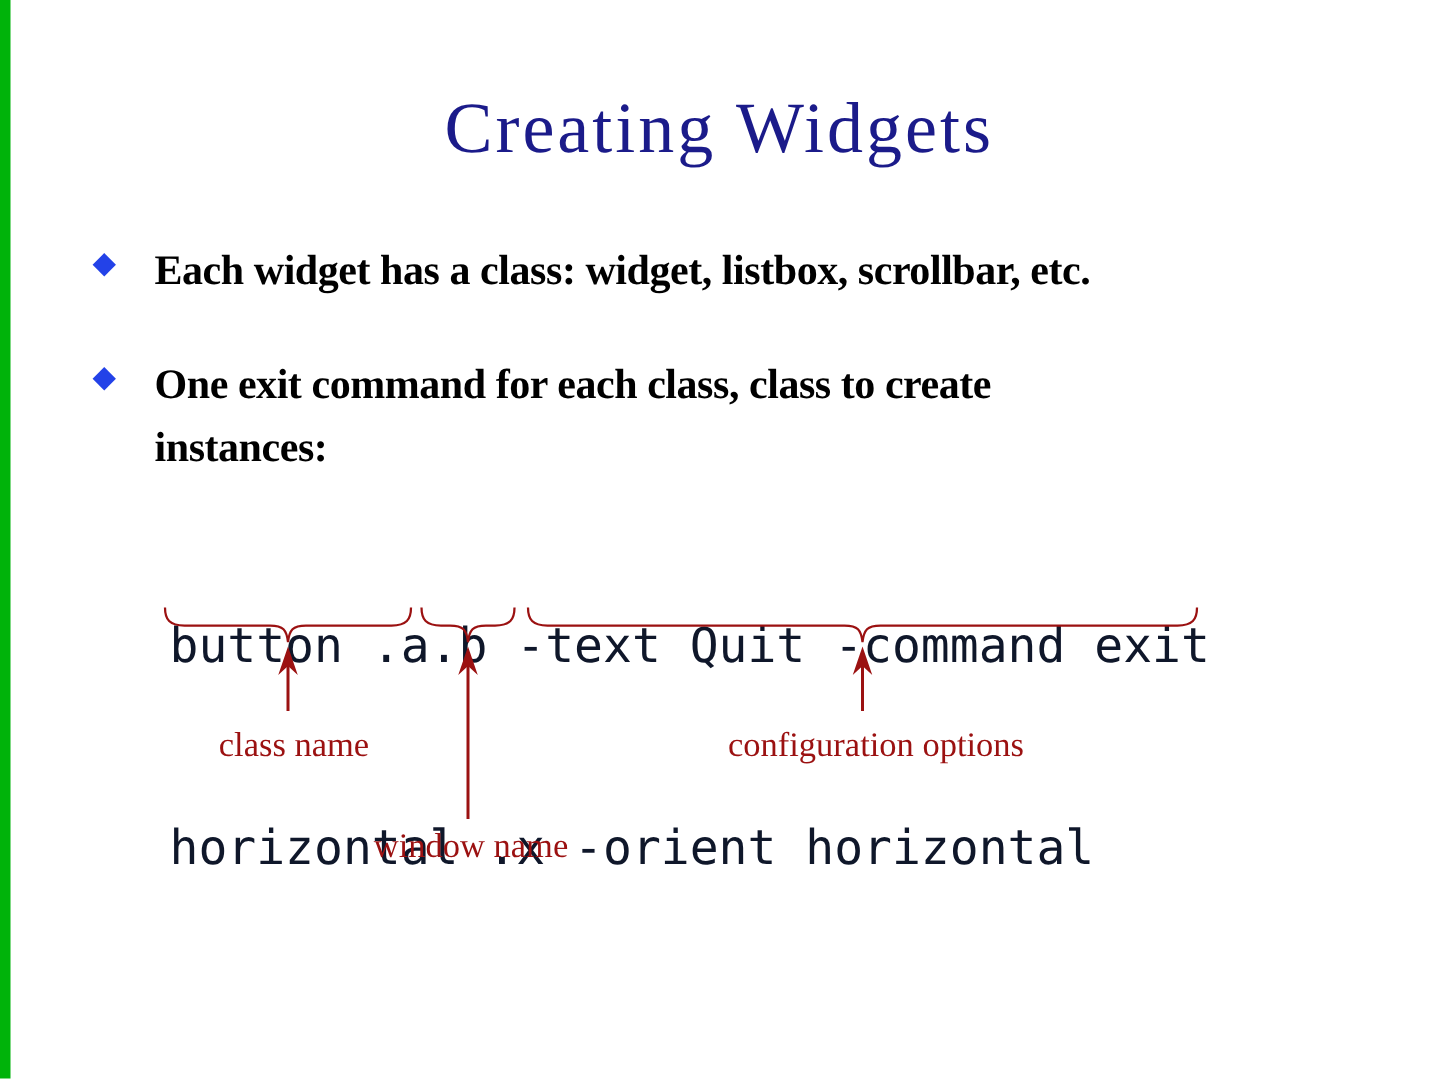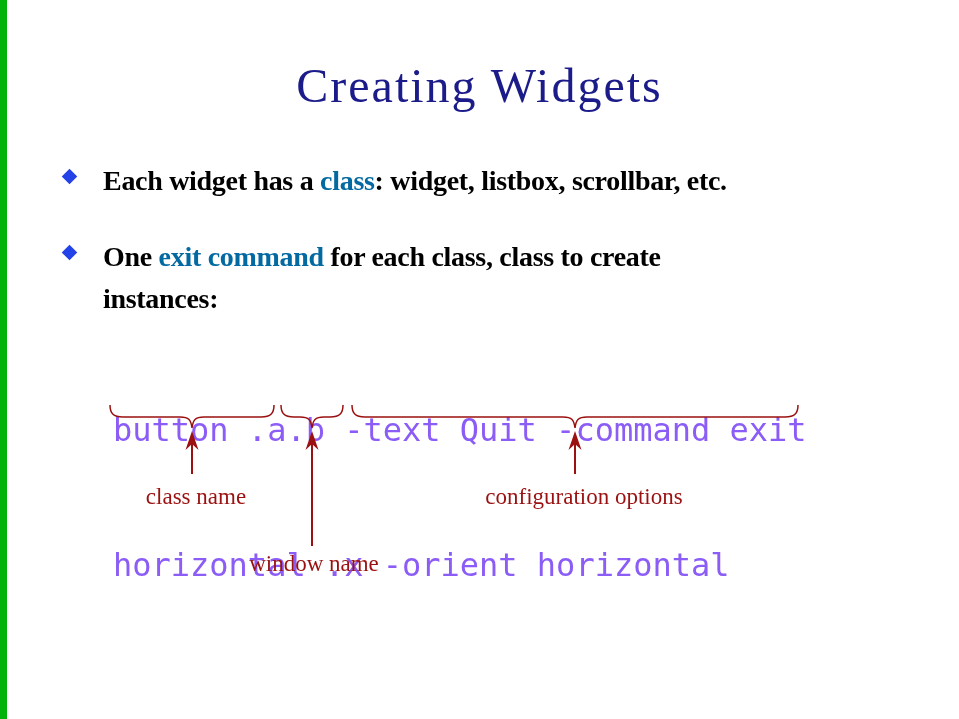--- a/index.html
+++ b/index.html
@@ -34,27 +34,27 @@
   .bullet-2{top:236px;}
   .diamond{
     position:absolute;
     width:11px;height:11px;
     background:#2342e8;
     transform:rotate(45deg);
     left:64px;
   }
   .diamond-1{top:171px;}
   .diamond-2{top:247px;}
-  .hl{color:#0369a1;}
+  .hl{color:#000000;}
   .code-block{
     position:absolute;left:113px;top:318px;
     font-family:"DejaVu Sans Mono",monospace;
     font-size:32px;
     line-height:45px;
-    color:#8b5cf6;
+    color:#0f172a;
     white-space:pre;
   }
   .annotation-layer{
     position:absolute;left:0;top:0;width:959px;height:719px;
   }
   .brace{
     fill:none;stroke:#9b1111;stroke-width:1.5px;
   }
   .arrow-shaft{stroke:#9b1111;stroke-width:2px;}
   .arrow-head{fill:#9b1111;stroke:none;}

